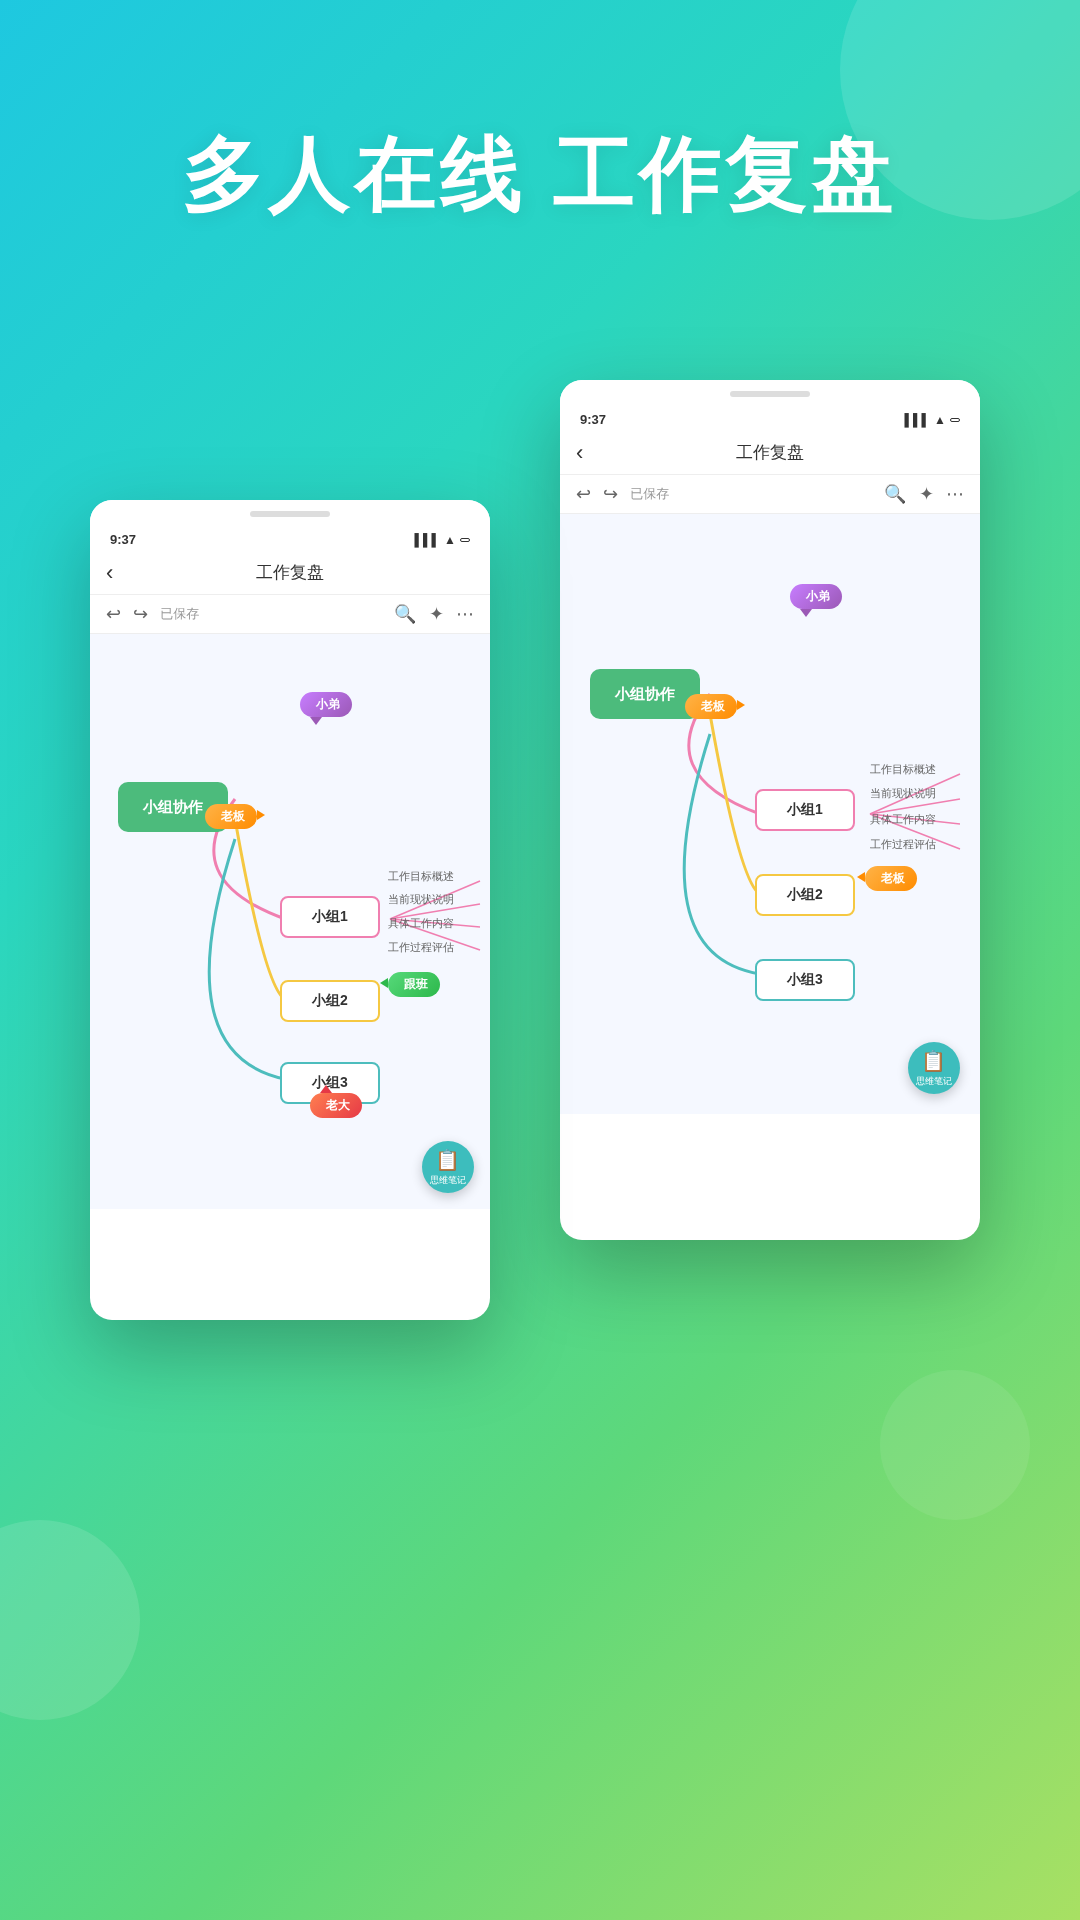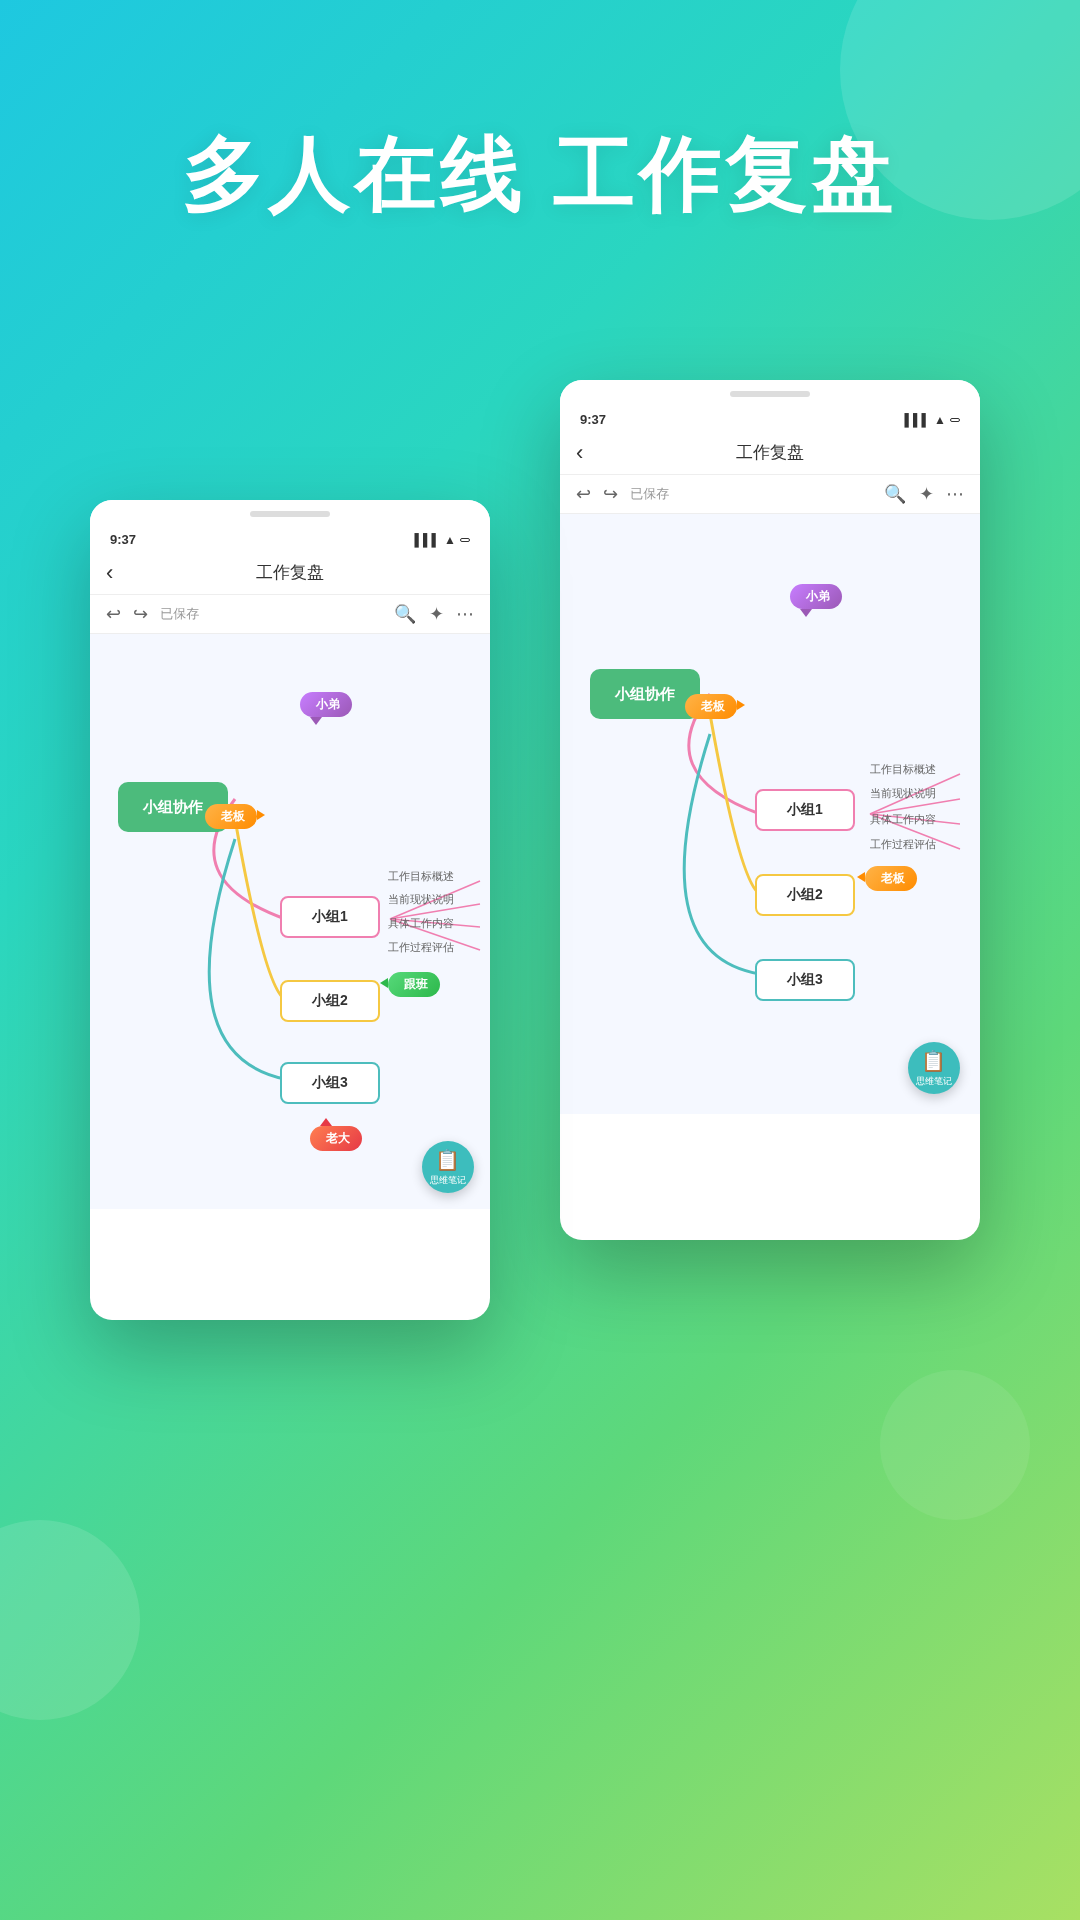--- a/index.html
+++ b/index.html
@@ -421,21 +421,21 @@
 
     <div class="avatar-bubble bubble-green" style="left:298px;top:338px;">
       <span>跟班</span>
       <span style="position:absolute;left:-8px;top:6px;width:0;height:0;border-top:5px solid transparent;border-bottom:5px solid transparent;border-right:8px solid #2db84b;"></span>
     </div>
 
     <div class="node node-teal" style="left:190px;top:428px;width:100px;height:42px;">
       <span>小组3</span>
     </div>
 
-    <div class="avatar-bubble bubble-red-orange" style="left:220px;top:492px;">
+    <div class="avatar-bubble bubble-red-orange" style="left:220px;top:459px;">
       <span>老大</span>
       <span style="position:absolute;top:-8px;left:10px;width:0;height:0;border-left:6px solid transparent;border-right:6px solid transparent;border-bottom:8px solid #e63946;"></span>
     </div>
 
     <div class="float-note" style="position:absolute;bottom:16px;right:16px;">
       <div class="float-note-icon">📋</div>
       <span style="font-size:9px;">思维笔记</span>
     </div>
   </div>
 </div>

